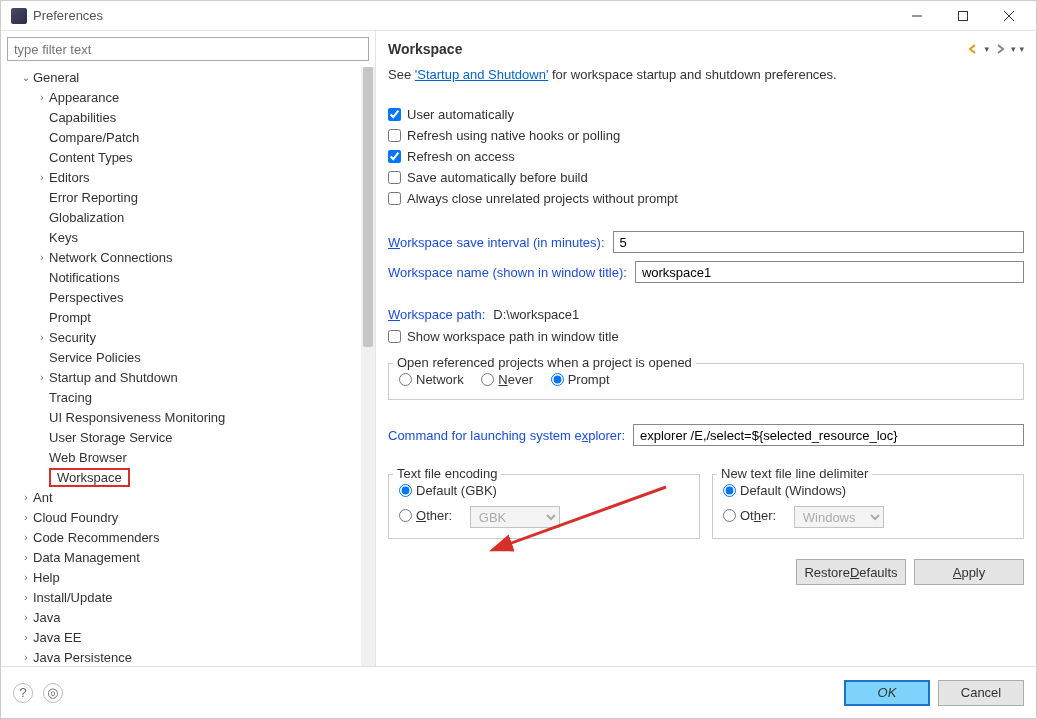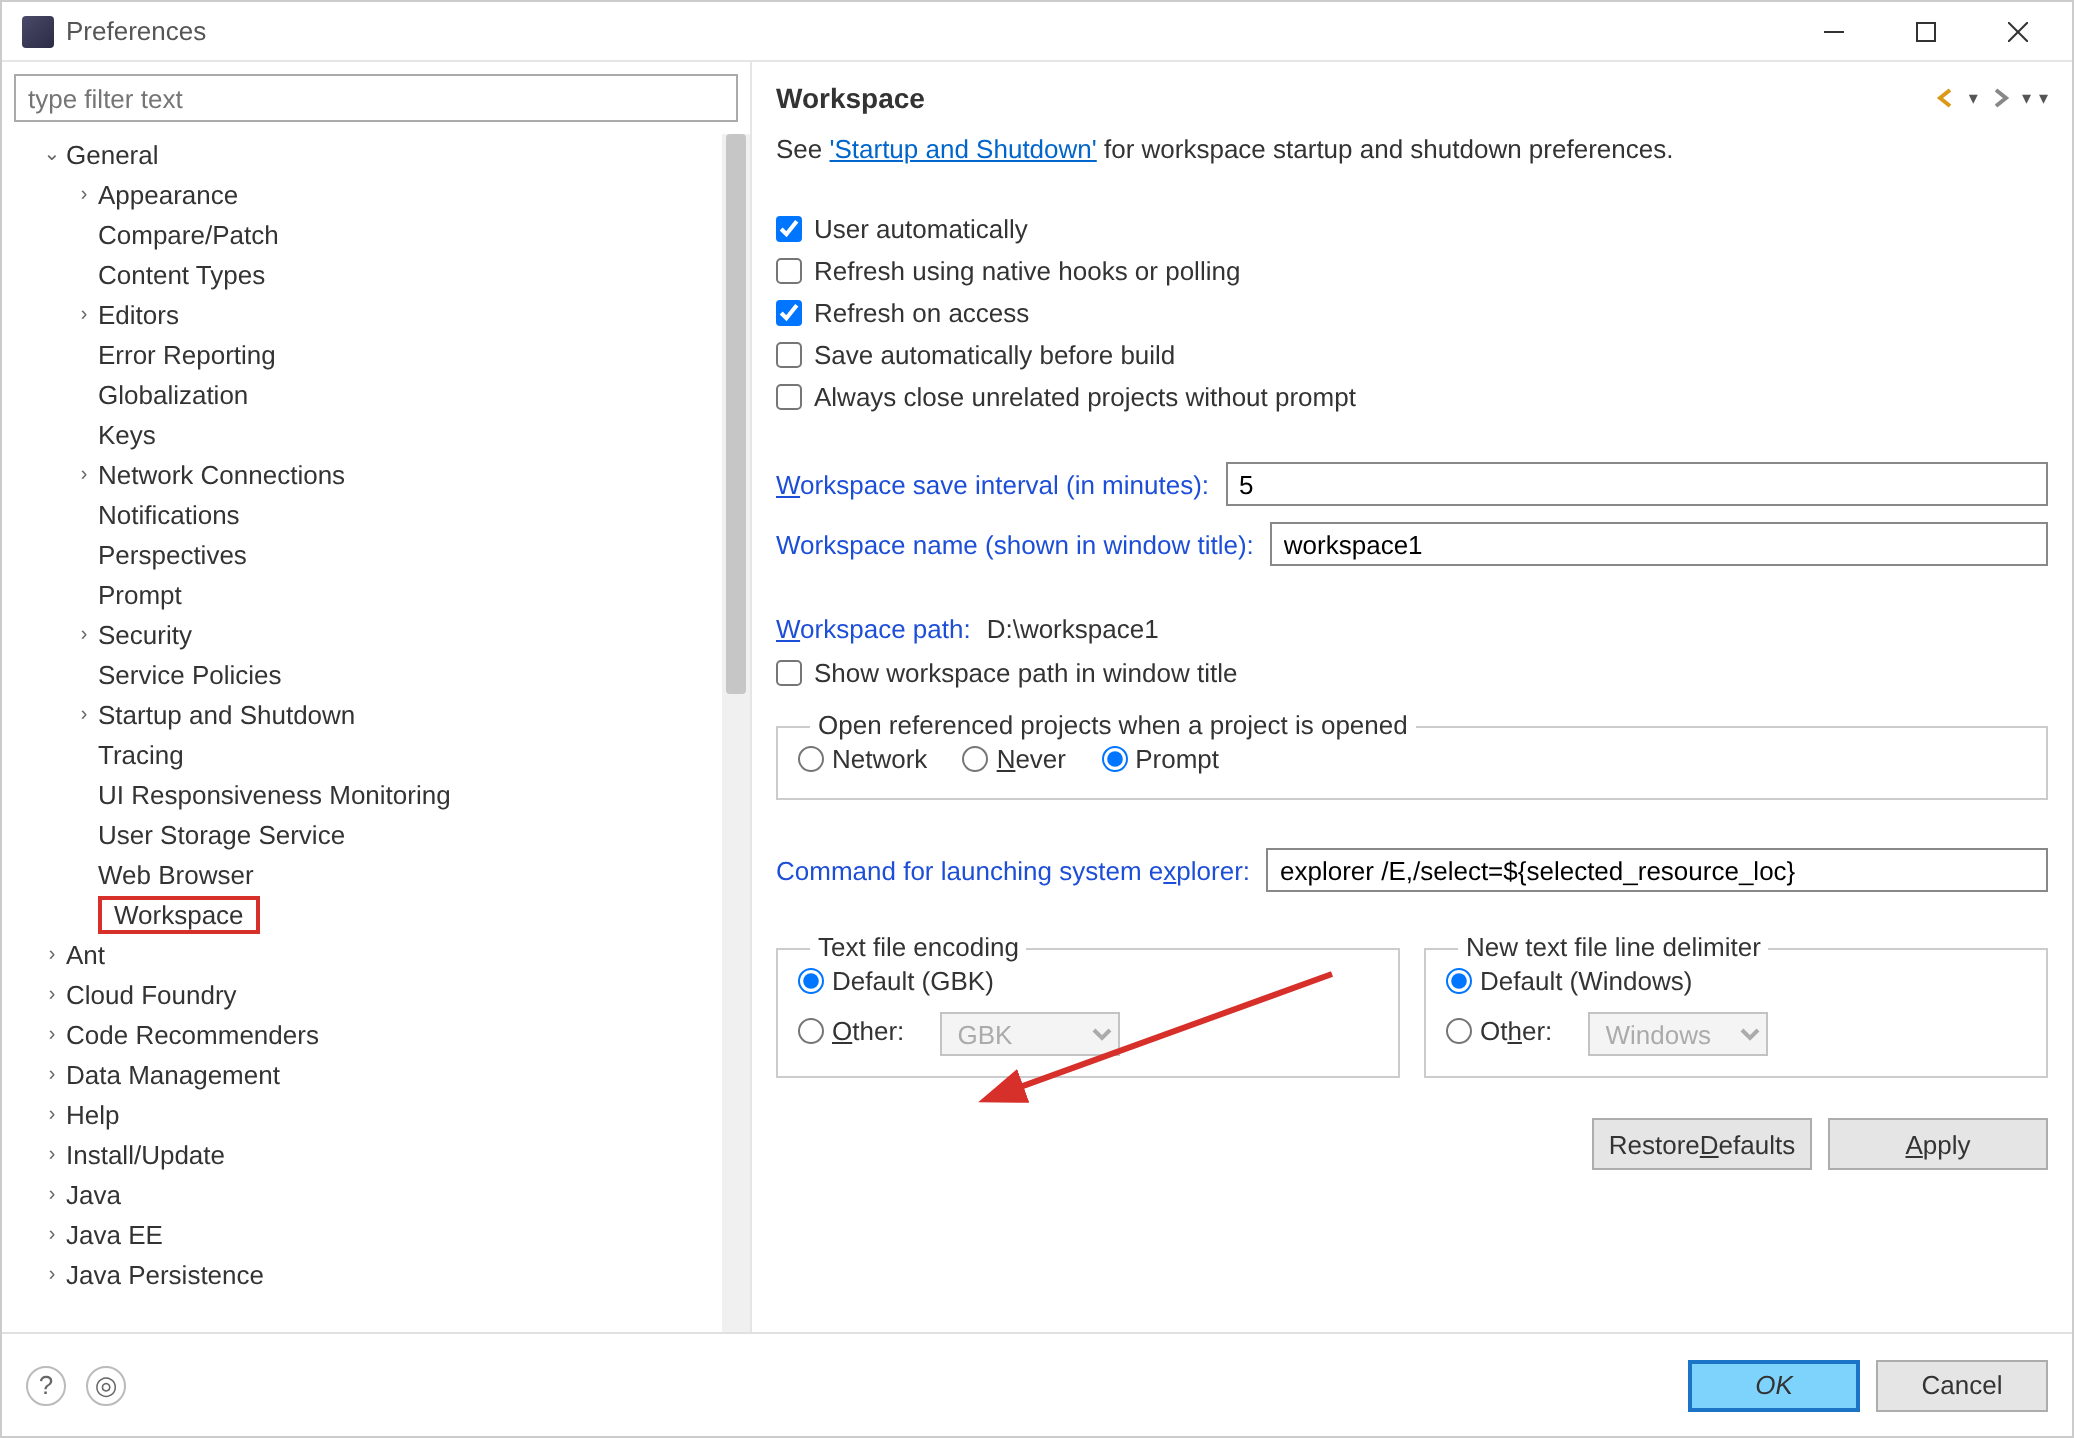--- a/index.html
+++ b/index.html
@@ -45,21 +45,21 @@
 .chk { display: flex; align-items: center; gap: 6px; margin: 3px 0; }
 .chk input { width: 13px; height: 13px; }
 
 .row { display: flex; align-items: center; gap: 8px; margin: 4px 0; }
 .row .lblw { color: #1d4ed8; }
 .row input[type=text] { border: 1px solid #888; height: 22px; padding: 2px 6px; }
 .row input.long { flex: 1; }
 .row .u { text-decoration: underline; }
 
 .grp { border: 1px solid #ccc; padding: 8px 10px 10px 10px; margin: 6px 0; position: relative; }
-.grp .legend { position: absolute; top: -9px; left: 16px; background: #fff; padding: 0 4px; color: #333; }
+.grp .legend { position: absolute; top: -9px; left: 4px; background: #fff; padding: 0 4px; color: #333; }
 .radio { display: inline-flex; align-items: center; gap: 4px; margin-right: 14px; }
 .radio input { width: 13px; height: 13px; }
 .radio .u { text-decoration: underline; }
 
 .twocol { display: flex; gap: 12px; }
 .twocol .grp { flex: 1; }
 select { height: 22px; border: 1px solid #aaa; background: #f0f0f0; padding: 1px 4px; min-width: 90px; }
 select:disabled { color: #888; }
 
 .btnrow { display: flex; justify-content: flex-end; gap: 8px; margin-top: 14px; }
@@ -108,20 +108,24 @@
     </div>
     <div class="treewrap">
       <div class="tree" id="tree">
           <div class="node ind1">
             <span class="tw">⌄</span>
             <span class="lbl">General</span>
           </div>
           <div class="node ind2">
             <span class="tw">›</span>
             <span class="lbl">Appearance</span>
+          </div>
+          <div class="node ind2">
+            <span class="tw"></span>
+            <span class="lbl">Capabilities</span>
           </div>
           <div class="node ind2">
             <span class="tw"></span>
             <span class="lbl">Compare/Patch</span>
           </div>
           <div class="node ind2">
             <span class="tw"></span>
             <span class="lbl">Content Types</span>
           </div>
           <div class="node ind2">

